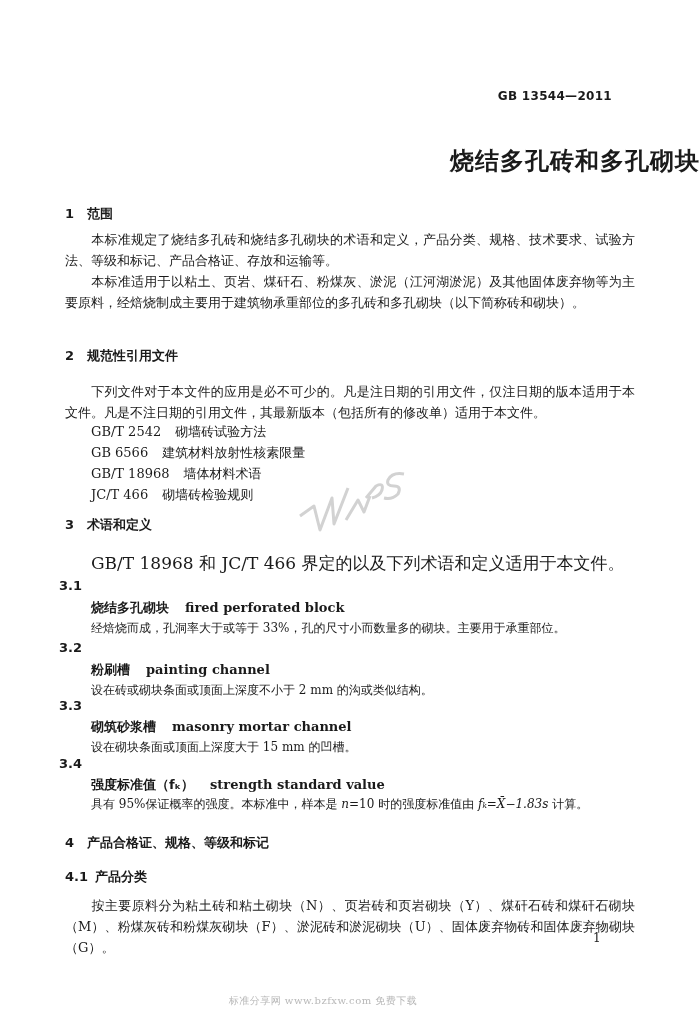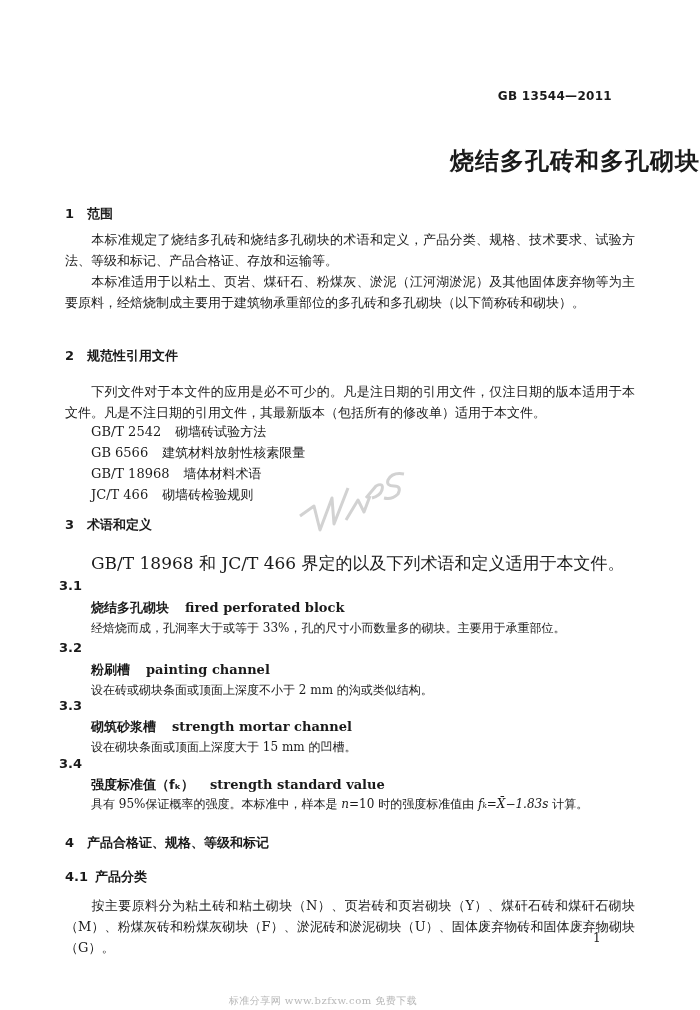--- a/index.html
+++ b/index.html
@@ -78,21 +78,21 @@
 
 <div class="abs clause-num" style="top:578px">3.1</div>
 <div class="abs term" style="top:599px"><span class="zh">烧结多孔砌块</span><span class="en">fired perforated block</span></div>
 <div class="abs def" style="top:620px">经焙烧而成，孔洞率大于或等于 33%，孔的尺寸小而数量多的砌块。主要用于承重部位。</div>
 
 <div class="abs clause-num" style="top:640px">3.2</div>
 <div class="abs term" style="top:661px"><span class="zh">粉刷槽</span><span class="en">painting channel</span></div>
 <div class="abs def" style="top:682px">设在砖或砌块条面或顶面上深度不小于 2 mm 的沟或类似结构。</div>
 
 <div class="abs clause-num" style="top:698px">3.3</div>
-<div class="abs term" style="top:718px"><span class="zh">砌筑砂浆槽</span><span class="en">strength mortar channel</span></div>
+<div class="abs term" style="top:718px"><span class="zh">砌筑砂浆槽</span><span class="en">masonry mortar channel</span></div>
 <div class="abs def" style="top:739px">设在砌块条面或顶面上深度大于 15 mm 的凹槽。</div>
 
 <div class="abs clause-num" style="top:756px">3.4</div>
 <div class="abs term" style="top:776px"><span class="zh">强度标准值（fₖ）</span><span class="en">strength standard value</span></div>
 <div class="abs def formula" style="top:796px"><span>具有 95%保证概率的强度。本标准中，样本是 </span><i>n</i><span>=10 时的强度标准值由 </span><i>fₖ=X̄−1.83s</i><span> 计算。</span></div>
 
 <div class="abs h1" style="top:834px">
   <span class="num">4</span><span>产品合格证、规格、等级和标记</span>
 </div>
 <div class="abs h2" style="top:868px">

